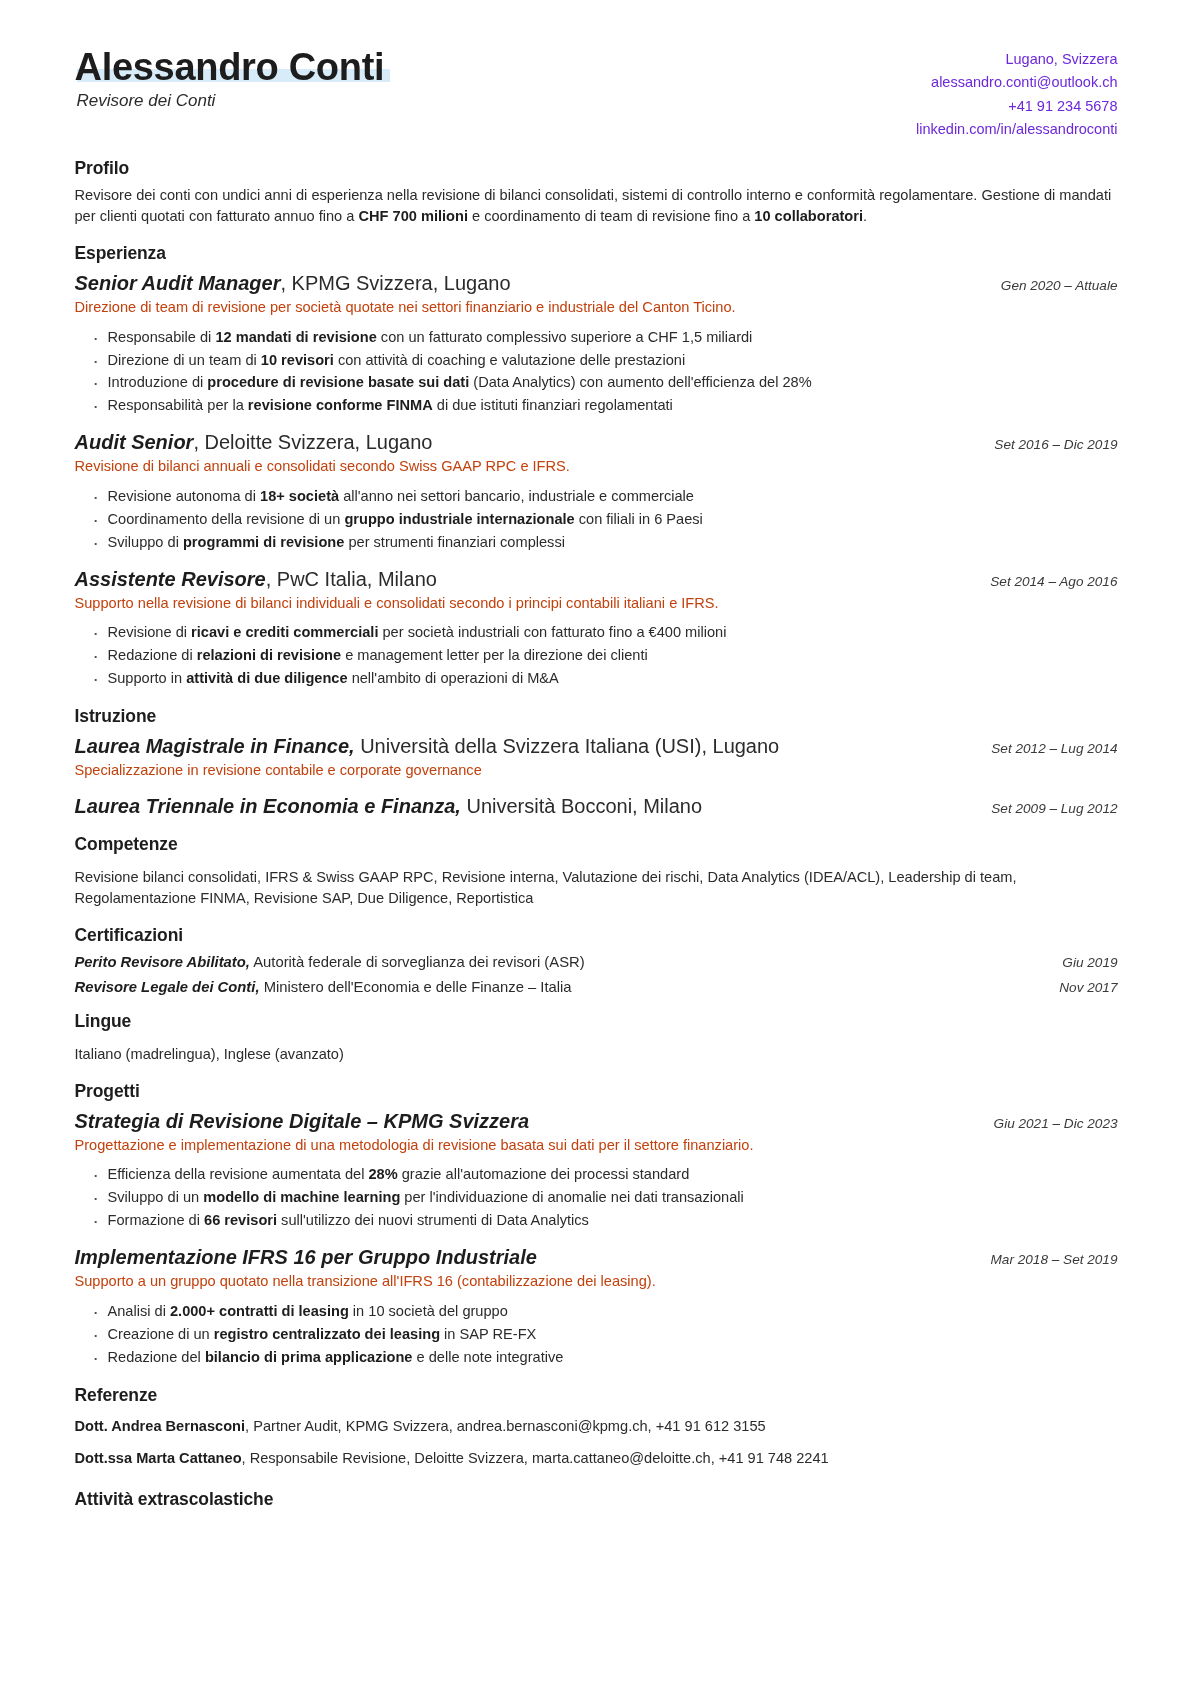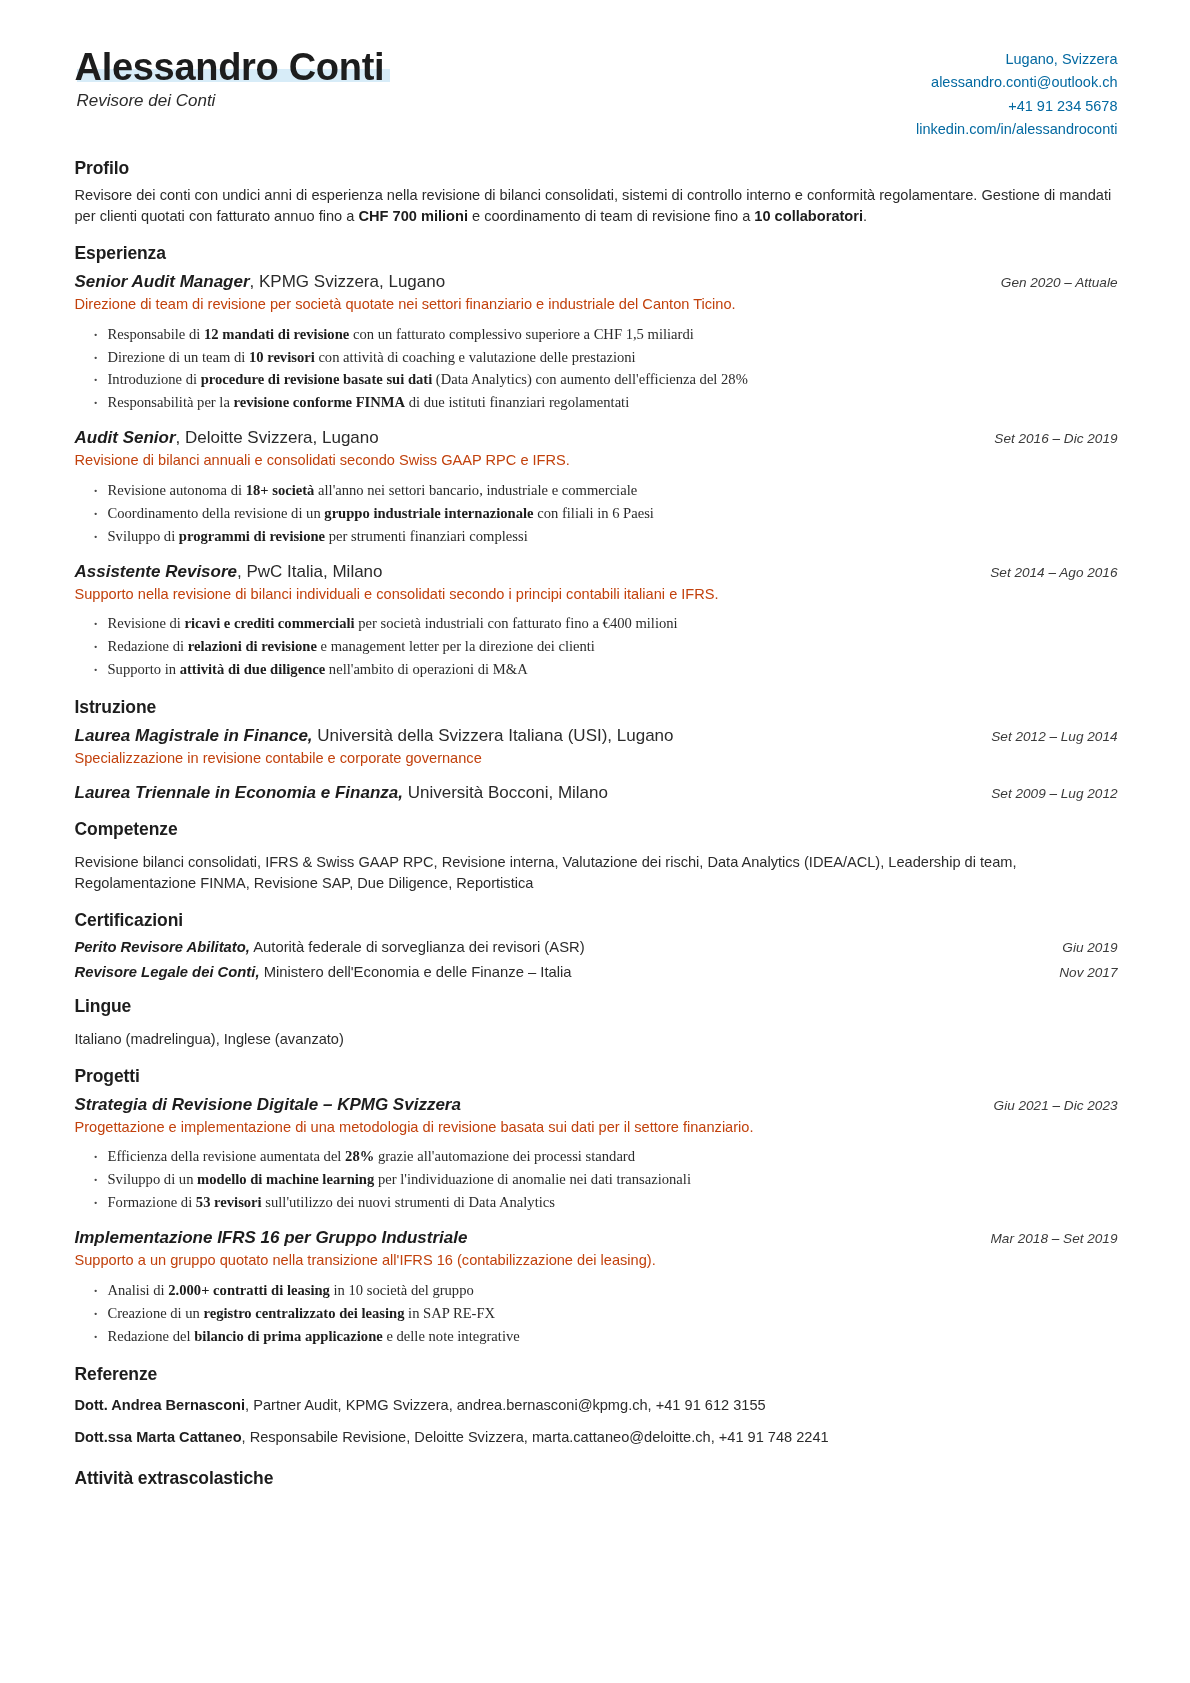--- a/index.html
+++ b/index.html
@@ -56,21 +56,21 @@
   .role {
     font-size: 17px;
     font-style: italic;
     color: #2b2b2b;
     margin: 3px 0 0 2px;
   }
   .contact {
     text-align: right;
     font-size: 14.5px;
     line-height: 1.62;
-    color: #0369a1;
+    color: #6d28d9;
     padding-top: 4px;
   }
   .contact div { white-space: nowrap; }
 
   
   .section { margin-top: 16px; }
   .section:first-of-type { margin-top: 10px; }
 
   .sec-title {
     position: relative;
@@ -105,21 +105,21 @@
   
   .entry { margin-top: 14px; }
   .entry:first-child { margin-top: 2px; }
   .entry-head {
     display: flex;
     align-items: baseline;
     justify-content: space-between;
     gap: 18px;
   }
   .entry-title {
-    font-size: 17px;
+    font-size: 20px;
     color: #1d1d1d;
   }
   .entry-title .strong {
     font-weight: bold;
     font-style: italic;
   }
   .entry-title .rest {
     font-weight: normal;
     font-style: normal;
     color: #2b2b2b;
@@ -144,21 +144,20 @@
     margin: 9px 0 0 0;
     padding: 0 0 0 16px;
   }
   .bullets li {
     position: relative;
     font-size: 14.6px;
     line-height: 1.5;
     color: #2b2b2b;
     padding-left: 17px;
     margin-bottom: 1px;
-    font-family: Liberation Serif, serif;
   }
   .bullets li::before {
     content: "\00b7";
     position: absolute;
     left: 2px;
     top: -1px;
     font-size: 19px;
     line-height: 1.25;
     color: #4a4a4a;
   }
@@ -330,21 +329,21 @@
     <div>
         <div class="entry">
           <div class="entry-head">
             <div class="entry-title"><span class="strong">Strategia di Revisione Digitale – KPMG Svizzera</span></div>
             <div class="entry-date">Giu 2021 – Dic 2023</div>
           </div>
           <div class="entry-sub">Progettazione e implementazione di una metodologia di revisione basata sui dati per il settore finanziario.</div>
           <ul class="bullets">
             <li>Efficienza della revisione aumentata del <b>28%</b> grazie all'automazione dei processi standard</li>
             <li>Sviluppo di un <b>modello di machine learning</b> per l'individuazione di anomalie nei dati transazionali</li>
-            <li>Formazione di <b>53 revisori</b> sull'utilizzo dei nuovi strumenti di Data Analytics</li>
+            <li>Formazione di <b>66 revisori</b> sull'utilizzo dei nuovi strumenti di Data Analytics</li>
           </ul>
         </div>
         <div class="entry">
           <div class="entry-head">
             <div class="entry-title"><span class="strong">Implementazione IFRS 16 per Gruppo Industriale</span></div>
             <div class="entry-date">Mar 2018 – Set 2019</div>
           </div>
           <div class="entry-sub">Supporto a un gruppo quotato nella transizione all'IFRS 16 (contabilizzazione dei leasing).</div>
           <ul class="bullets">
             <li>Analisi di <b>2.000+ contratti di leasing</b> in 10 società del gruppo</li>

